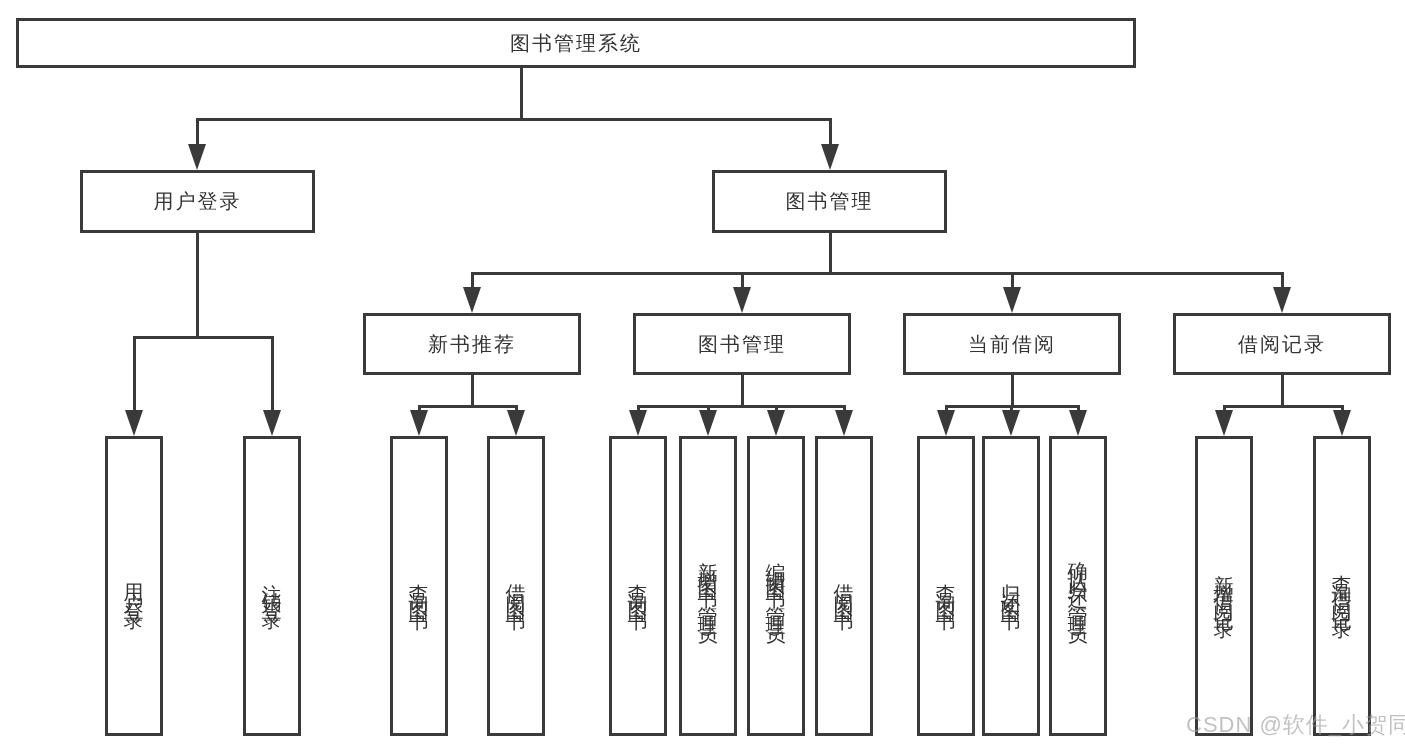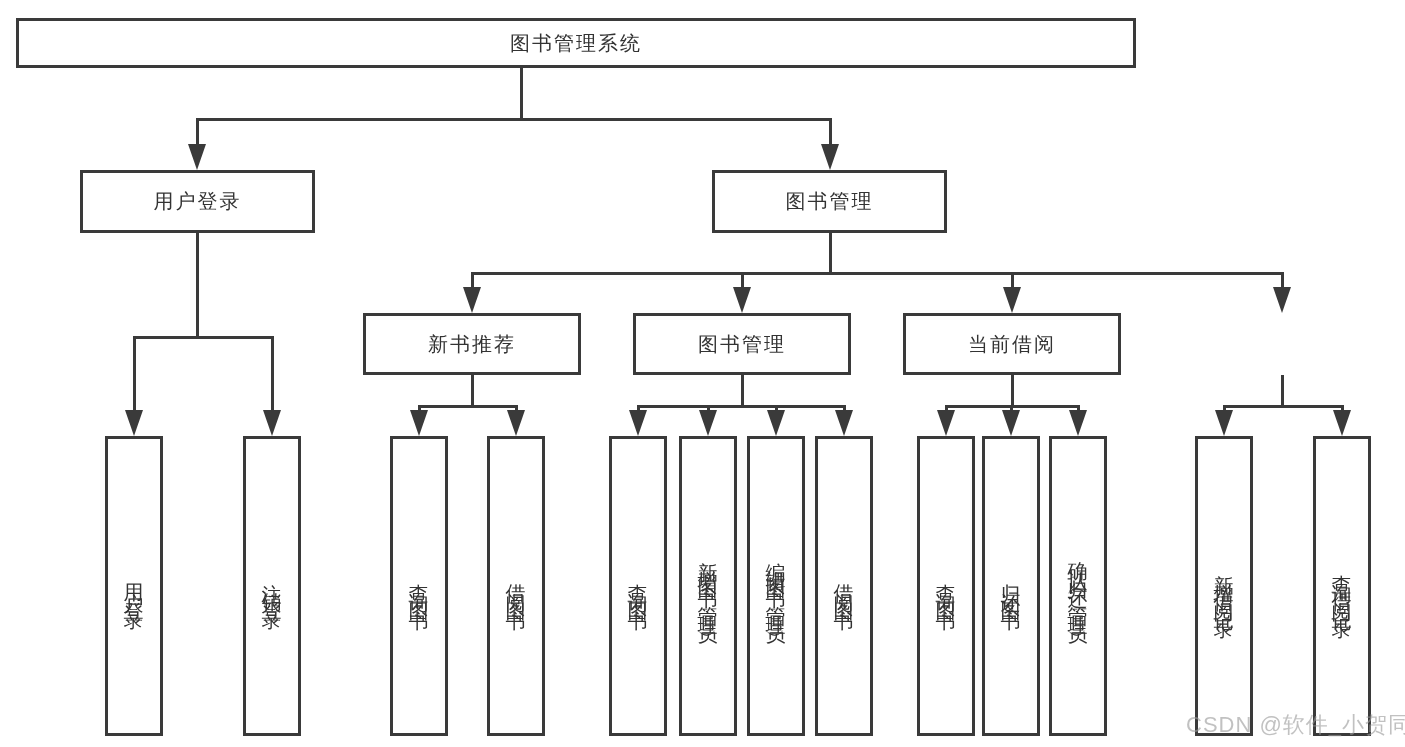--- a/index.html
+++ b/index.html
@@ -47,20 +47,23 @@
   </div>
 
   <div class="box hbox" style="left:712px;top:170px;width:235px;height:63px">
     <span>图书管理</span>
   </div>
   <div class="box hbox" style="left:633px;top:313px;width:218px;height:62px">
     <span>图书管理</span>
   </div>
   <div class="box hbox" style="left:903px;top:313px;width:218px;height:62px">
     <span>当前借阅</span>
+  </div>
+  <div class="box hbox" style="left:1173px;top:313px;width:218px;height:62px">
+    <span>借阅记录</span>
   </div>
 
   <div class="box vbox" style="left:105px;top:436px;width:58px;height:300px">
     <span class="vtext">用户登录</span>
   </div>
   <div class="box vbox" style="left:243px;top:436px;width:58px;height:300px">
     <span class="vtext">注销登录</span>
   </div>
 
   <div class="box vbox" style="left:390px;top:436px;width:58px;height:300px">

